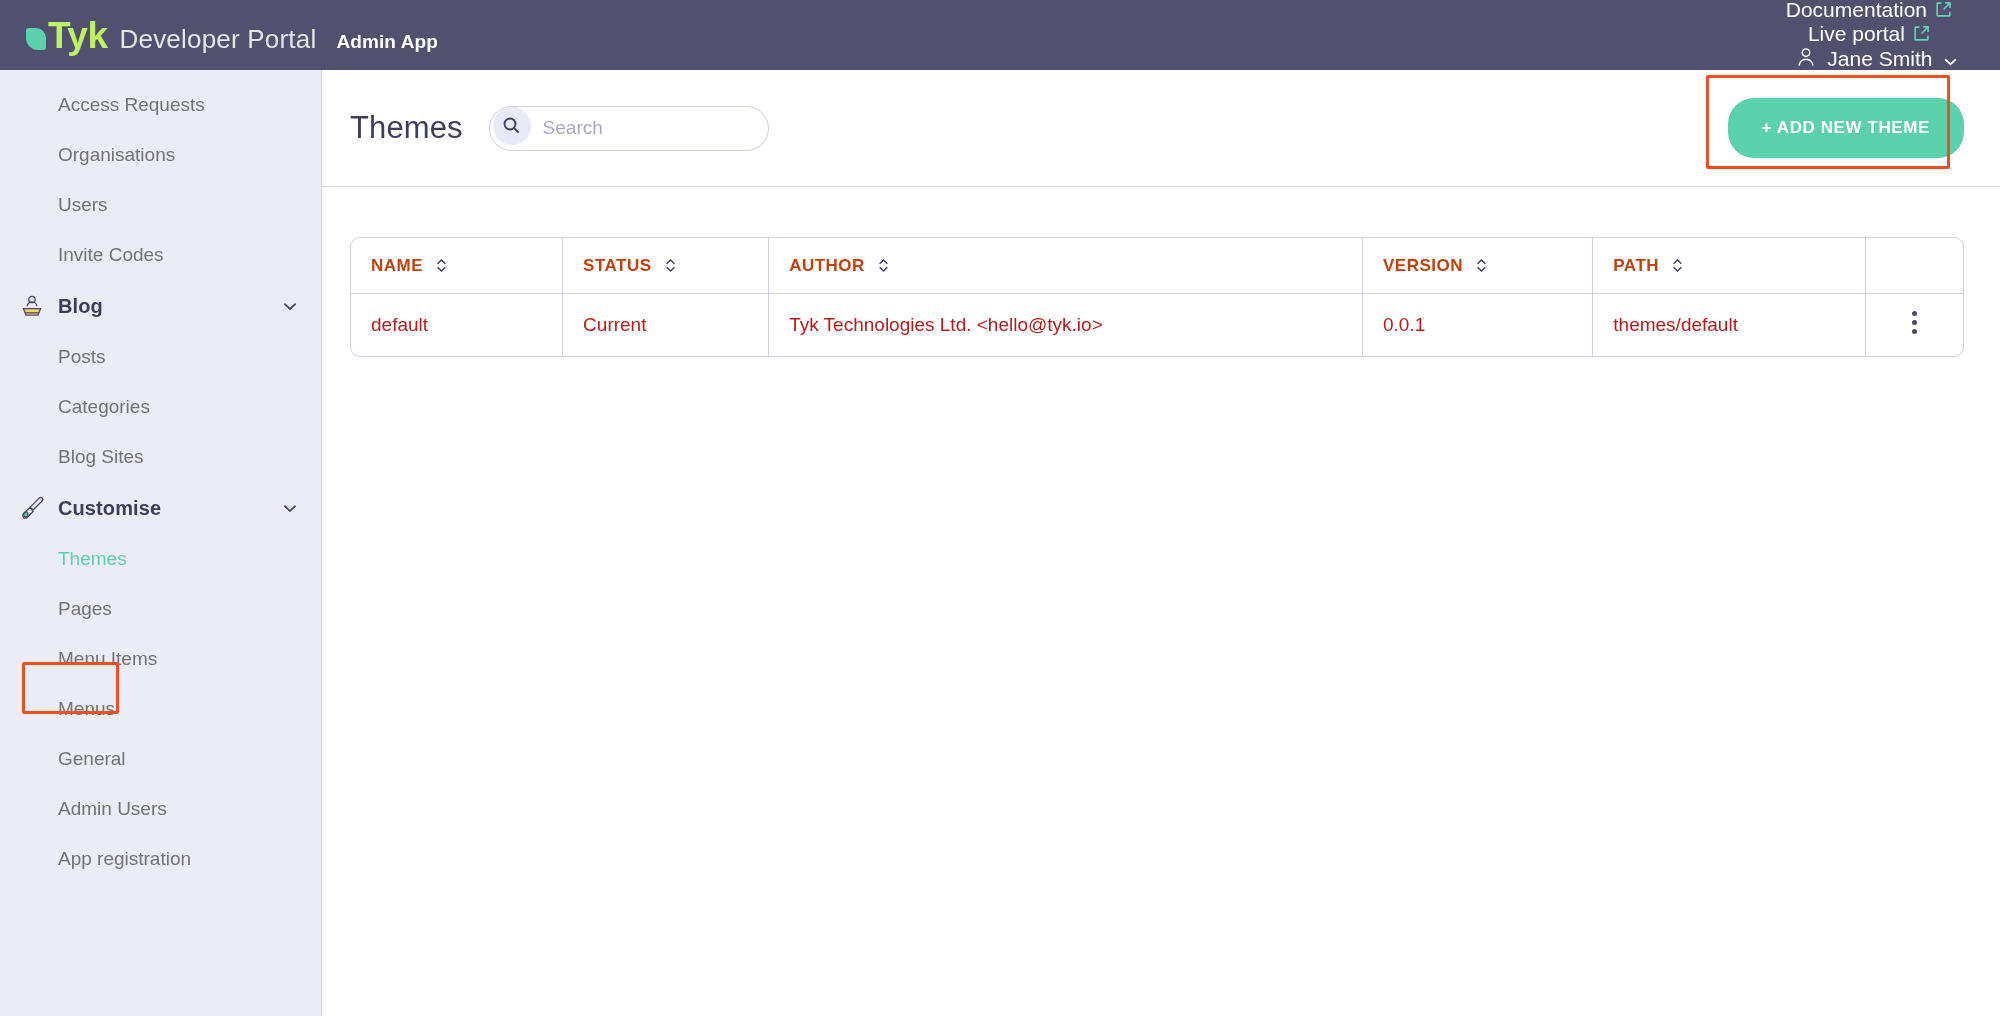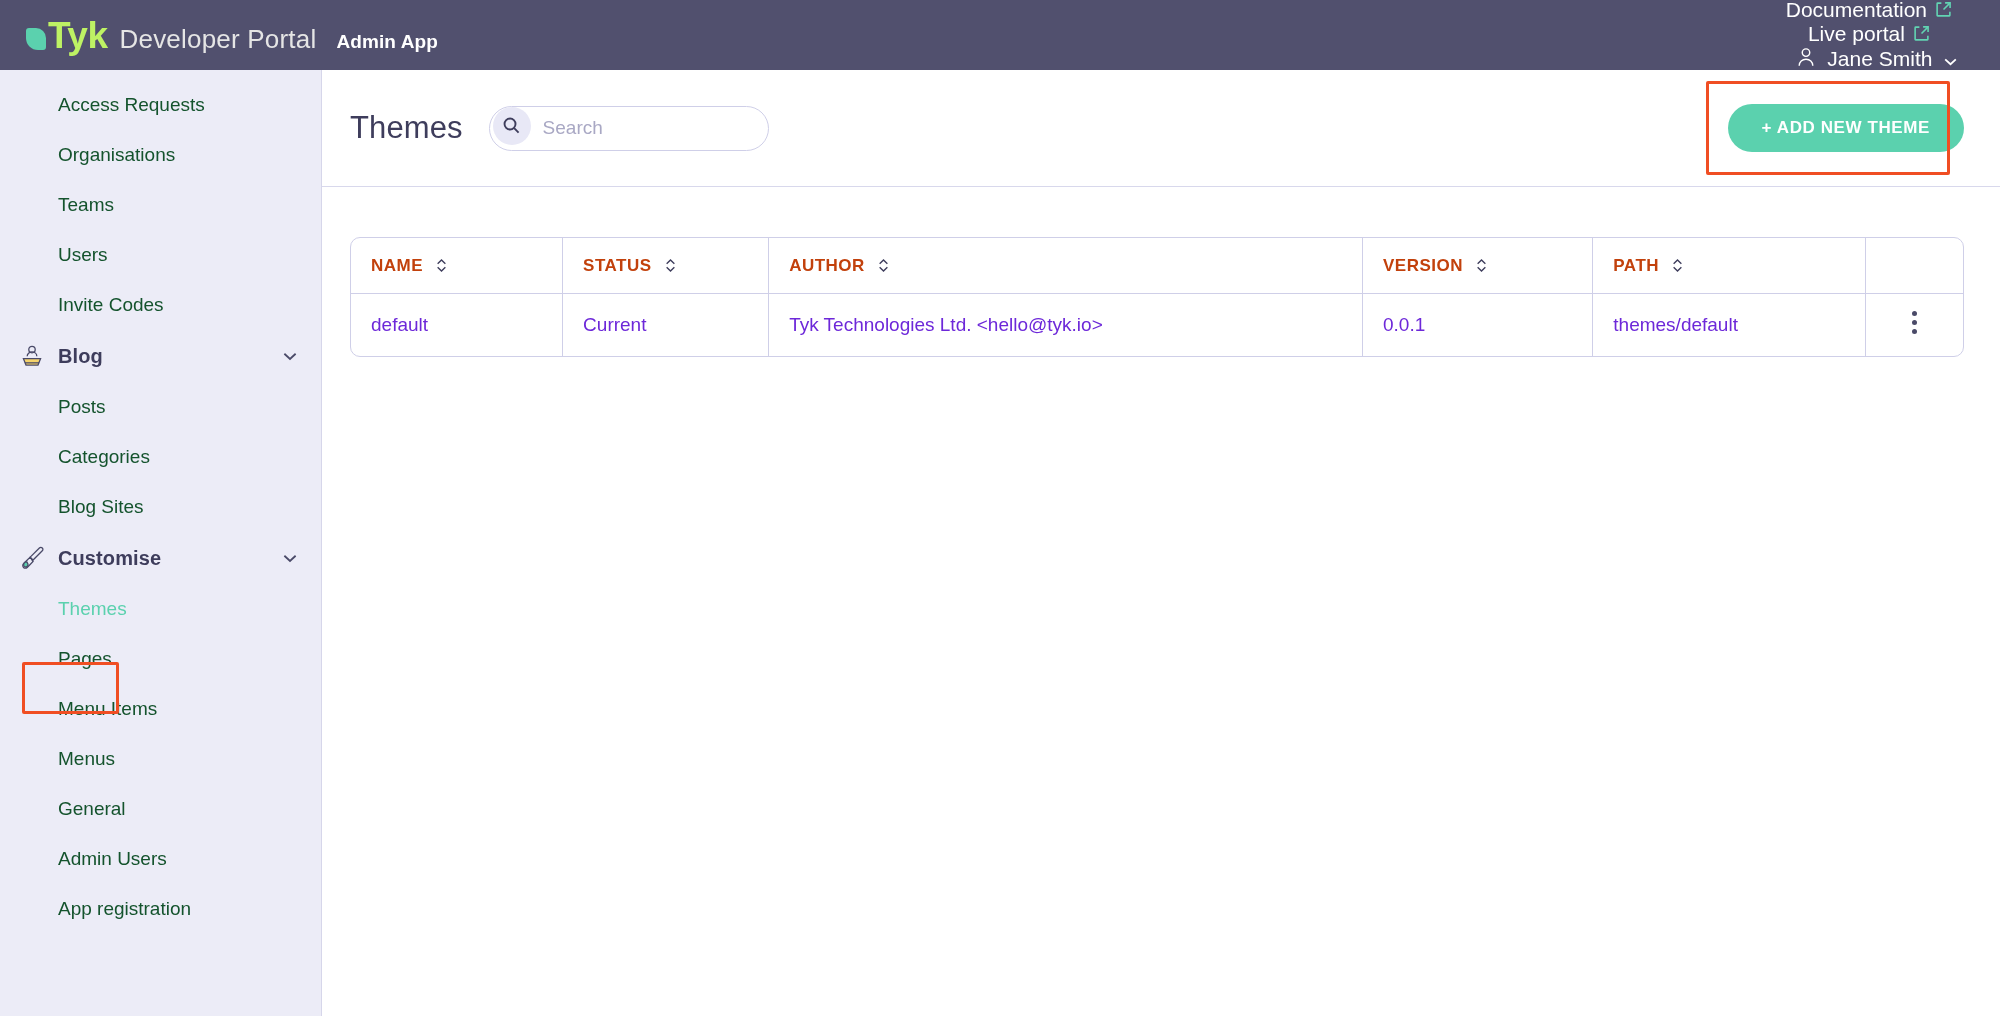--- a/index.html
+++ b/index.html
@@ -67,21 +67,21 @@
     width: 322px; min-width: 322px;
     background: #ECECF7;
     border-right: 1px solid #D6D6EA;
     overflow: hidden;
     padding-top: 10px;
     position: relative;
   }
   .nav-leaf {
     height: 50px; display: flex; align-items: center;
     padding-left: 58px;
-    font-size: 19px; color: #14532d; cursor: pointer;
+    font-size: 19px; color: #737373; cursor: pointer;
   }
   .nav-leaf.active { color: #5BD1AE; }
   .nav-group {
     height: 52px; display: flex; align-items: center;
     padding-left: 16px; padding-right: 22px; cursor: pointer;
   }
   .grp-ico {
     width: 32px; height: 32px; margin-right: 10px;
     display: flex; align-items: center; justify-content: center;
     flex: 0 0 32px;
@@ -135,21 +135,21 @@
     font-family: "Liberation Sans", sans-serif;
     font-size: 19px; color: #3E3D5C;
     padding-left: 12px; width: 100%; height: 100%;
   }
   #search-input::placeholder { color: #A9A8C4; }
 
   #add-theme-wrap { margin-left: auto; position: relative; }
   #add-theme-btn {
     background: #5BD1AE; color: #ffffff;
     border: none; border-radius: 26px;
-    height: 48px; padding: 0 34px;
+    height: 60px; padding: 0 34px;
     font-family: "Liberation Sans", sans-serif;
     font-size: 17px; font-weight: 700; letter-spacing: 0.6px;
     cursor: pointer;
   }
   #annot-add {
     position: absolute; left: -22px; top: -23px;
     width: 244px; height: 94px;
     border: 3px solid #F04E23; border-radius: 2px;
     pointer-events: none;
   }
@@ -169,21 +169,21 @@
     text-align: left;
     font-size: 17px; font-weight: 700; color: #c2410c;
     letter-spacing: 0.5px;
     height: 56px; padding: 0 20px;
     border-bottom: 1px solid #CFCFE8;
     border-right: 1px solid #CFCFE8;
     white-space: nowrap;
   }
   #themes-table th:last-child { border-right: none; }
   #themes-table td {
-    font-size: 19px; color: #6d28d9;
+    font-size: 19px; color: #b91c1c;
     height: 62px; padding: 0 20px;
     border-right: 1px solid #CFCFE8;
     white-space: nowrap; overflow: hidden; text-overflow: ellipsis;
   }
   #themes-table td:last-child { border-right: none; text-align: center; }
   .sort-ico { display: inline-block; width: 13px; height: 15px; margin-left: 7px; vertical-align: -2px; }
   .kebab { display: inline-block; cursor: pointer; line-height: 0; }
   .kebab span {
     display: block; width: 5px; height: 5px; border-radius: 50%;
     background: #4A4A68; margin: 4px auto;
@@ -242,23 +242,20 @@
 
 <div id="shell">
 
   <nav id="sidebar">
 
     <div class="nav-leaf">
       <span>Access Requests</span>
     </div>
     <div class="nav-leaf">
       <span>Organisations</span>
-    </div>
-    <div class="nav-leaf">
-      <span>Teams</span>
     </div>
     <div class="nav-leaf">
       <span>Users</span>
     </div>
     <div class="nav-leaf">
       <span>Invite Codes</span>
     </div>
 
     <div class="nav-group">
       <span class="grp-ico">

